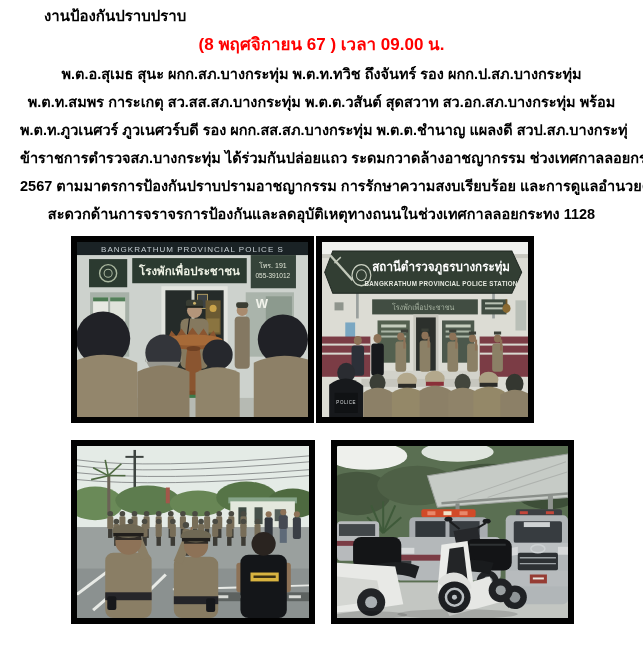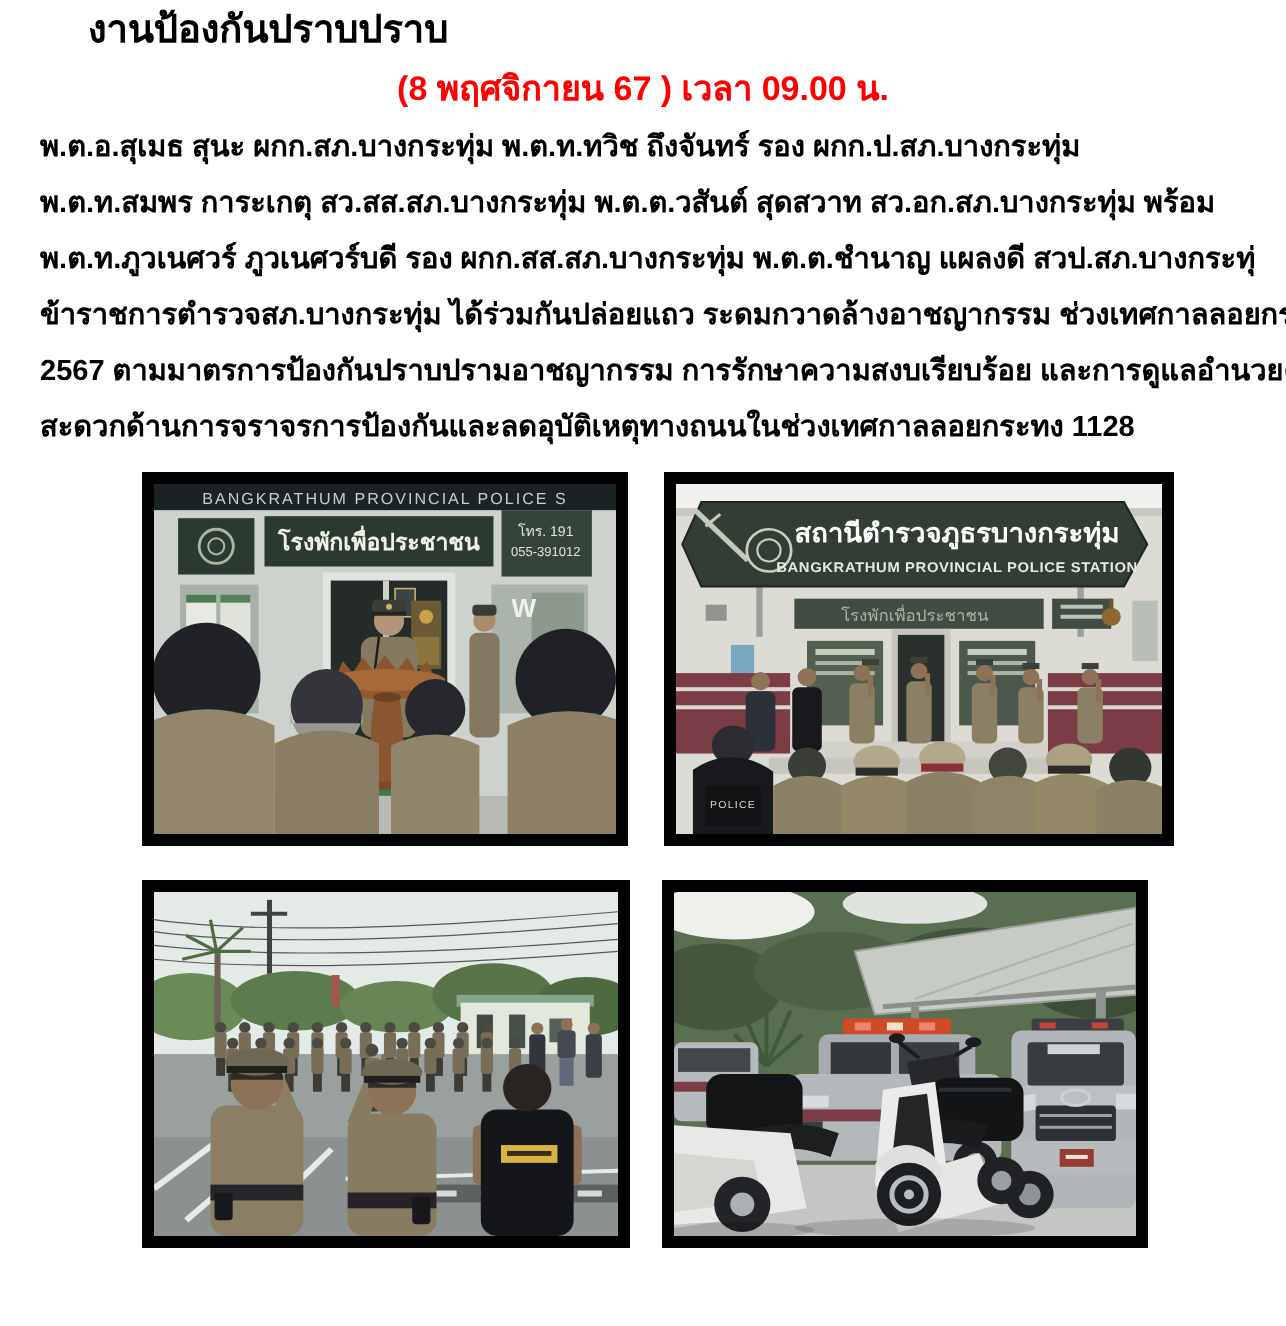--- a/index.html
+++ b/index.html
@@ -1,36 +1,36 @@
 <!DOCTYPE html>
 <html><head>
 <meta charset="utf-8">
 <style>
   html,body{margin:0;padding:0;background:#ffffff;}
   .page{
     position:relative;width:643px;height:663px;background:#ffffff;overflow:hidden;
     font-family:"Liberation Sans",sans-serif;color:#000;
   }
   .heading{
-    position:absolute;left:44px;top:4px;font-size:19px;font-weight:700;line-height:24px;
+    position:absolute;left:44px;top:4px;font-size:15px;font-weight:700;line-height:24px;
   }
   .date-line{
     position:absolute;left:0;top:34px;width:643px;text-align:center;
     font-size:17px;font-weight:700;color:#ff0000;line-height:22px;
   }
   .body-text{
-    position:absolute;left:20px;top:60px;width:603px;
+    position:absolute;left:20px;top:60px;width:603px;text-align:center;
     font-size:14.5px;font-weight:600;line-height:28px;white-space:nowrap;
   }
   .photo{
     position:absolute;border:6px solid #020202;box-sizing:border-box;background:#14b8a6;overflow:hidden;
   }
   .photo svg{display:block;width:100%;height:100%;}
   #photo1{left:71px;top:236px;width:243px;height:187px;}
-  #photo2{left:332px;top:236px;width:255px;height:187px;}
+  #photo2{left:316px;top:236px;width:218px;height:187px;}
   #photo3{left:71px;top:440px;width:244px;height:184px;}
   #photo4{left:331px;top:440px;width:243px;height:184px;}
 </style>
 </head>
 <body>
 
 <div class="page">
 
   <div class="heading">งานป้องกันปราบปราบ</div>
   <div class="date-line">(8 พฤศจิกายน 67 ) เวลา 09.00 น.</div>

